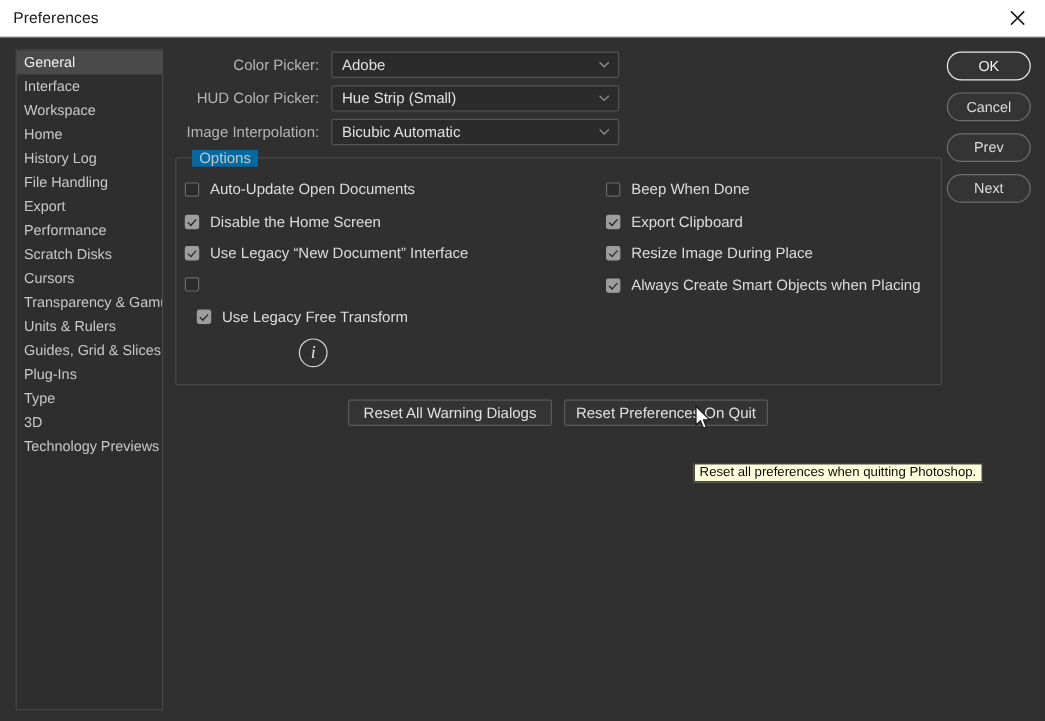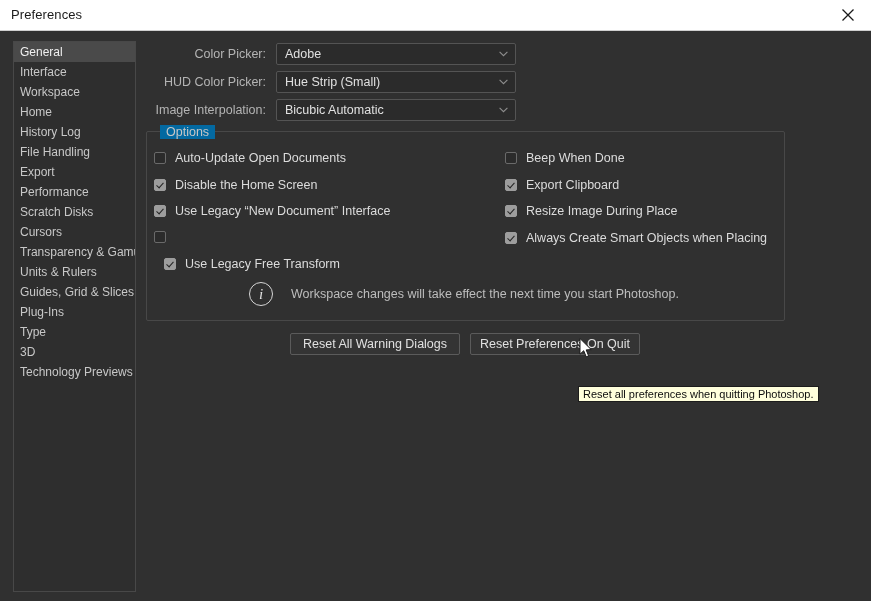--- a/index.html
+++ b/index.html
@@ -312,20 +312,26 @@
       <div class="sidebar-item">Cursors</div>
       <div class="sidebar-item">Transparency &amp; Gamut</div>
       <div class="sidebar-item">Units &amp; Rulers</div>
       <div class="sidebar-item">Guides, Grid &amp; Slices</div>
       <div class="sidebar-item">Plug-Ins</div>
       <div class="sidebar-item">Type</div>
       <div class="sidebar-item">3D</div>
       <div class="sidebar-item">Technology Previews</div>
     </div>
 
+  <div class="side-buttons" id="side-buttons">
+      <div class="pill-button primary">OK</div>
+      <div class="pill-button">Cancel</div>
+      <div class="pill-button">Prev</div>
+      <div class="pill-button">Next</div>
+    </div>
 
   <div class="field-row" style="left:146px; top:43px;">
     <div class="field-label">Color Picker:</div>
     <div class="dropdown">
       <span class="dropdown-value">Adobe</span>
       <span class="dropdown-arrow">
         <svg width="9" height="6" viewBox="0 0 9 6">
             <path d="M0.6 0.8 L4.5 4.7 L8.4 0.8" stroke="#8e8e8e" stroke-width="1.1" fill="none"></path>
           </svg>
       </span>
@@ -394,21 +400,20 @@
         <span class="check-label">Resize Image During Place</span>
       </div>
       <div class="checkrow" style="left: 505px; top: 230.5px;">
         <span class="checkbox checked"></span>
         <span class="check-label">Always Create Smart Objects when Placing</span>
       </div>
     </div>
 
   <div class="info-note">
     <div class="info-icon">i</div>
-    <div class="info-text">Workspace changes will take effect the next time you start Photoshop.</div>
   </div>
 
   <div class="reset-button" id="reset-warnings-button">Reset All Warning Dialogs</div>
   <div class="reset-button" id="reset-prefs-button">Reset Preferences On Quit</div>
 
   <div class="tooltip">Reset all preferences when quitting Photoshop.</div>
 
   <div class="cursor">
     <svg width="14" height="21" viewBox="0 0 14 21">
       <path d="M1 0.5 L1 16.2 L4.7 12.7 L7.2 18.8 L9.6 17.8 L7.2 11.9 L12.2 11.6 Z" fill="#ffffff" stroke="#1a1a1a" stroke-width="1"></path>

